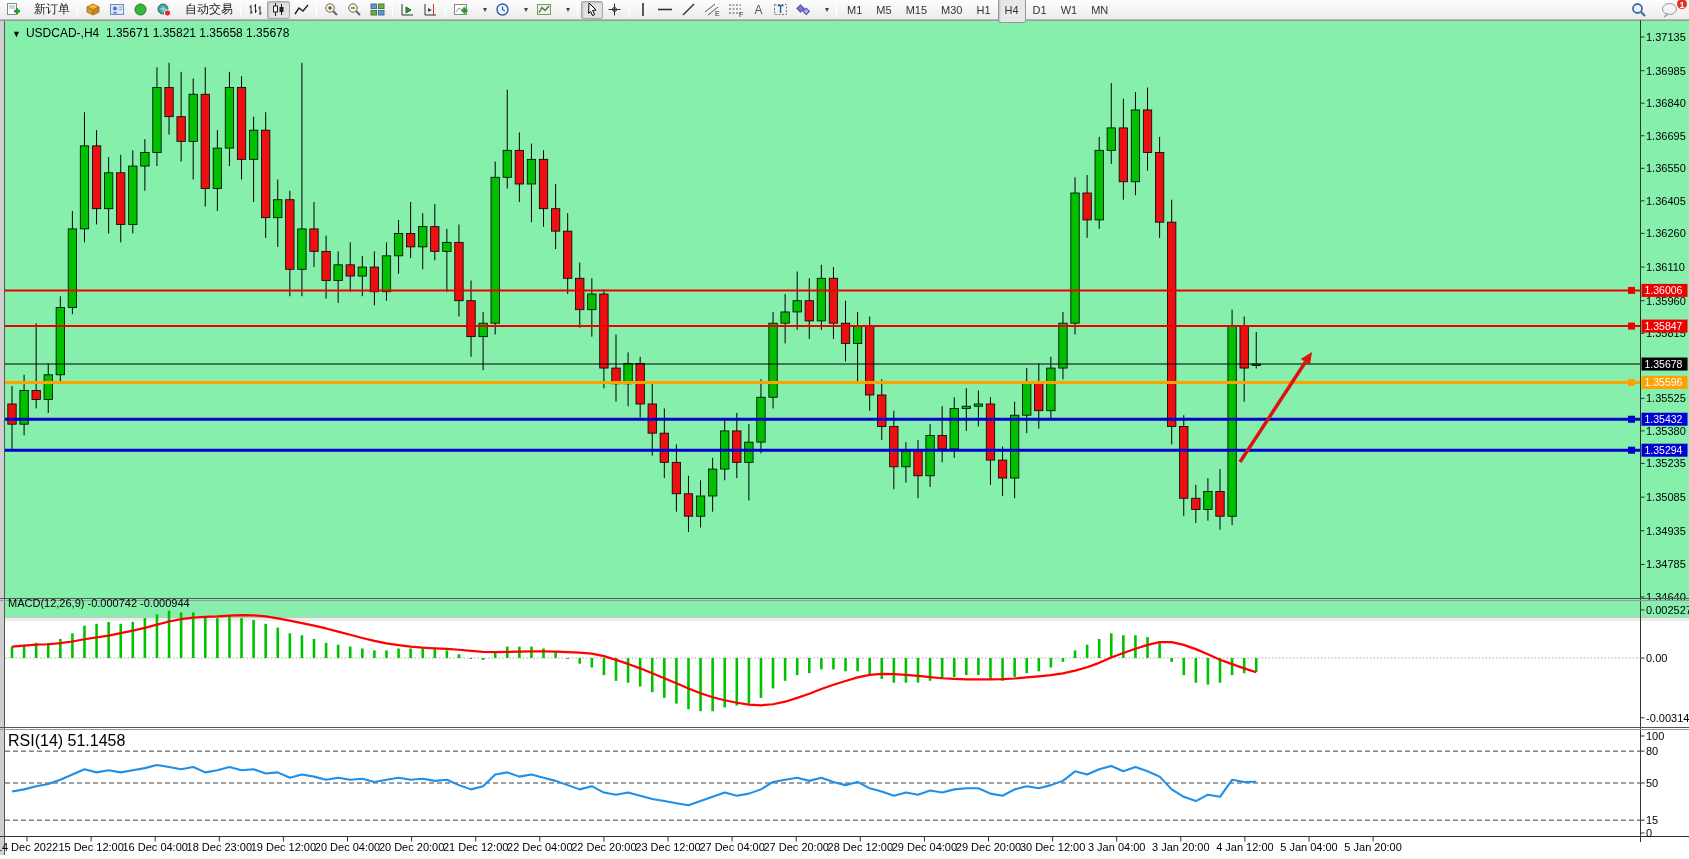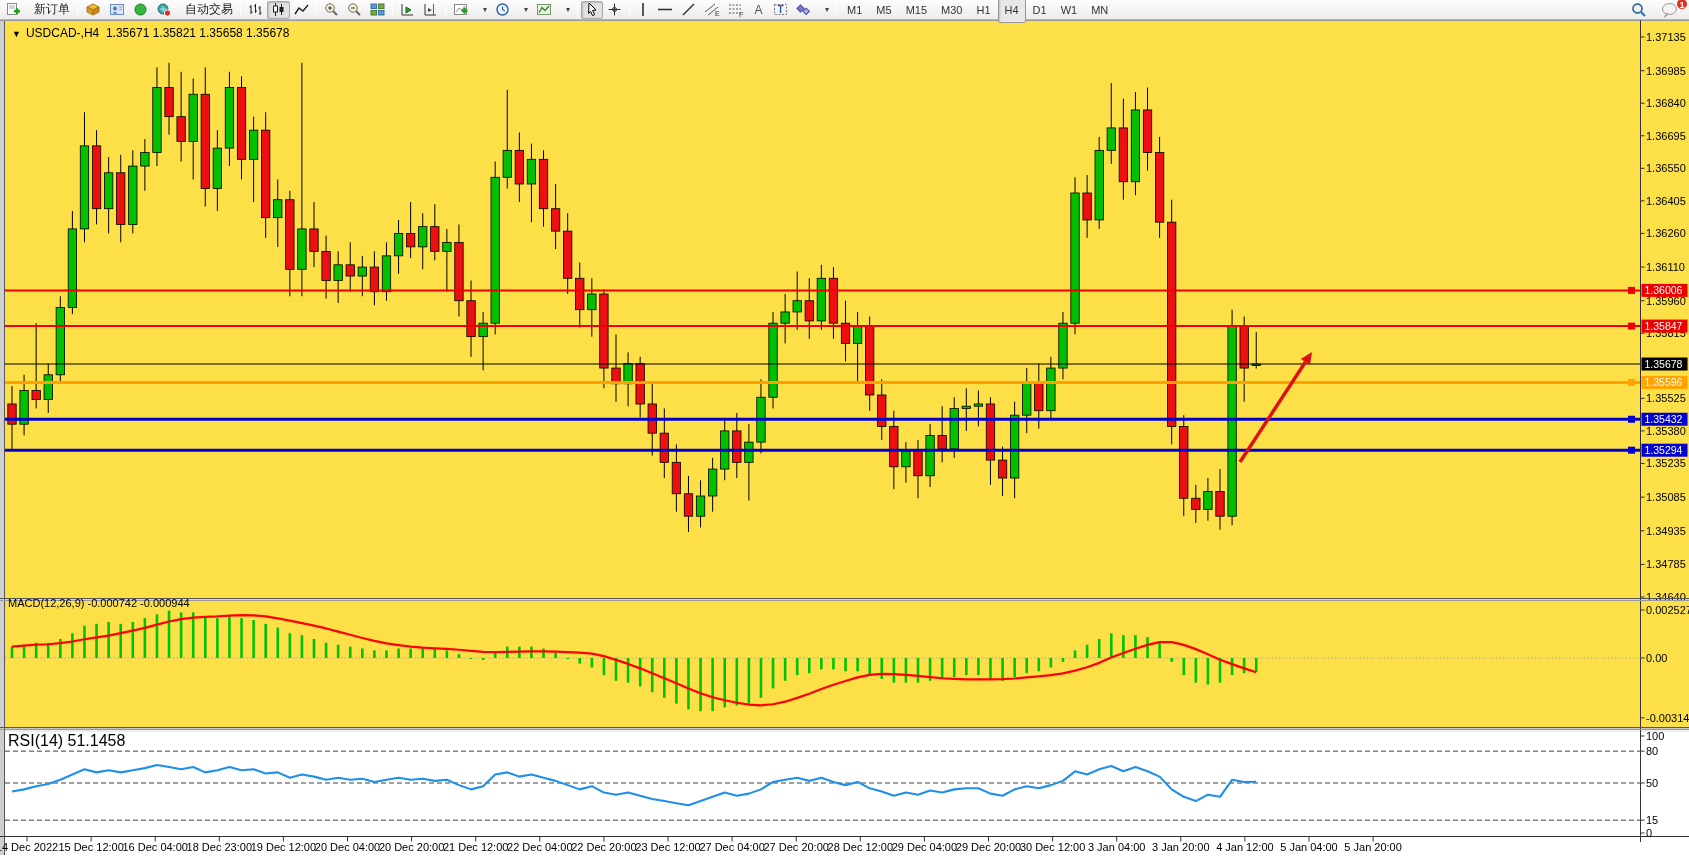--- a/index.html
+++ b/index.html
@@ -20,21 +20,21 @@
   .tf-btn { font-size:11px; color:#333; padding:12px 6px; height:24px; display:inline-flex;
             align-items:center; border:1px solid transparent; border-radius:2px; }
   .tf-btn.active { background:#e8e8e8; border-color:#9a9a9a;
                    box-shadow:inset 1px 1px 2px rgba(0,0,0,.2); }
   .tb-right { margin-left:auto; display:flex; align-items:center; gap:6px; padding-right:4px; }
   .chat-wrap { position:relative; }
   .chat-badge { position:absolute; top:-4px; right:-6px; background:#e03020; color:#fff;
                 font-size:9px; font-weight:bold; border-radius:50%; width:12px; height:12px;
                 line-height:12px; text-align:center; border:1px solid #fff; }
   
-  .chart-area { position:relative; width:1689px; height:708px; background:#fde047; }
+  .chart-area { position:relative; width:1689px; height:597px; background:#86efac; }
   .overlay { position:absolute; font-size:12px; color:#000; z-index:3; white-space:pre; }
   #chart-title { left:12px; top:6px; }
   #chart-title .tri { font-size:9px; color:#000; margin-right:5px; }
   #macd-label { left:8px; top:577px; font-size:11px; }
   #rsi-label  { left:8px; top:712px; font-size:16px; }
   svg text { font-family:"Liberation Sans", sans-serif; }
   
   .statusbar { height:4px; background:#ededed; border-top:1px solid #c6c6c6; }
 </style>
 </head>

